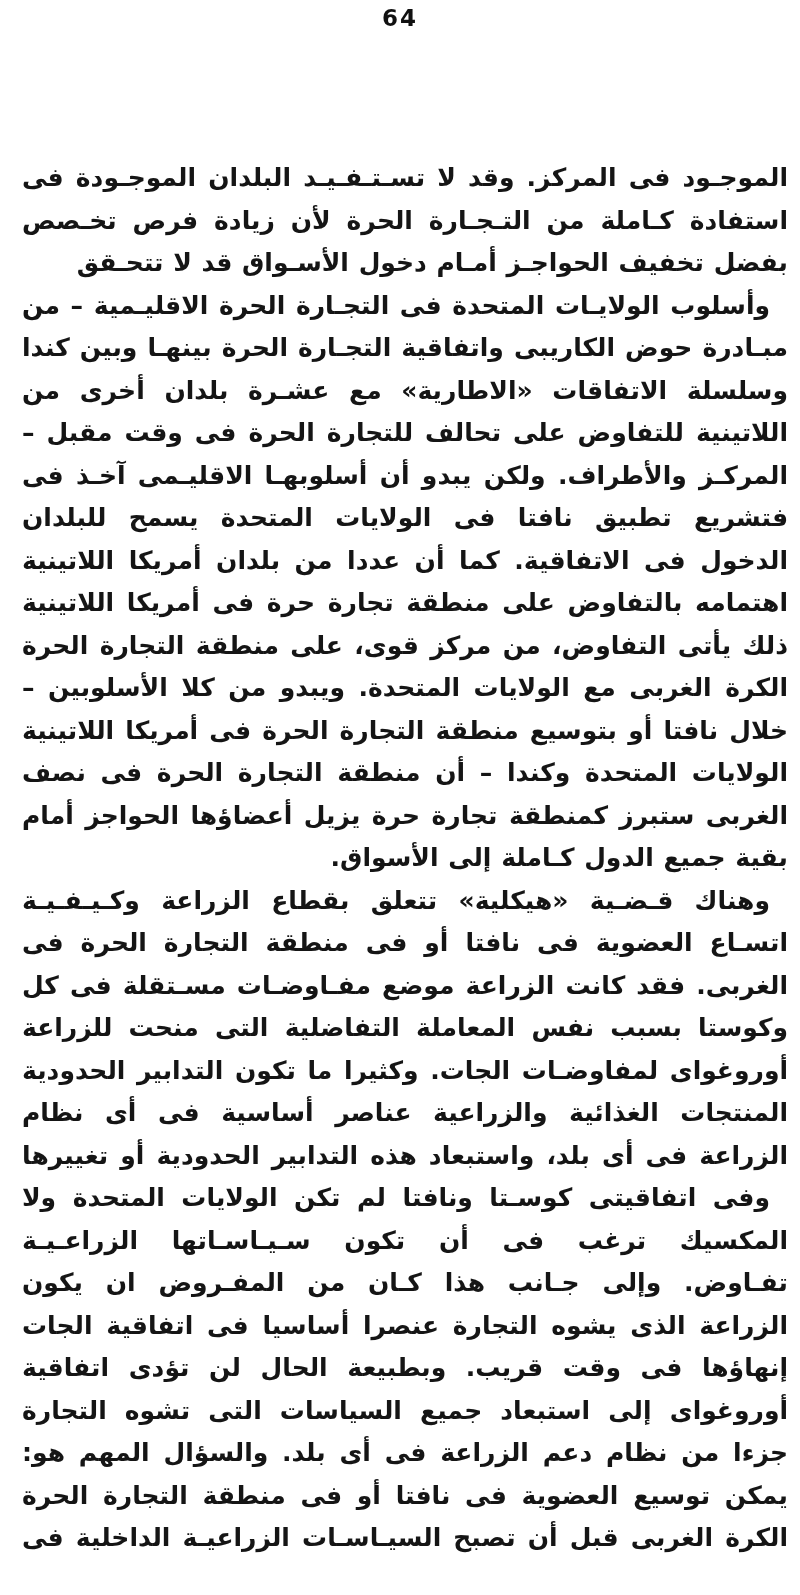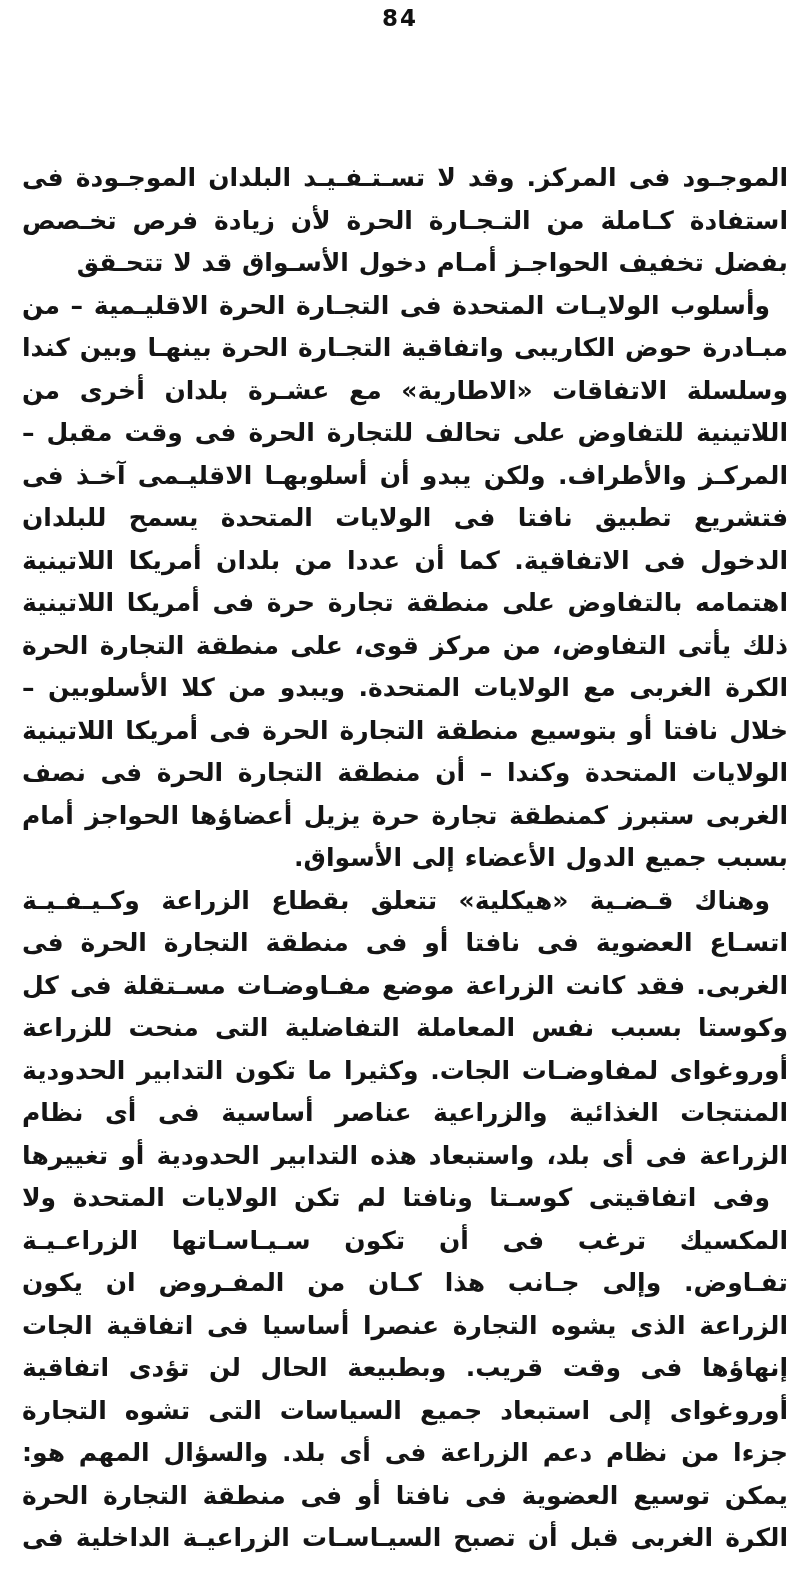--- a/index.html
+++ b/index.html
@@ -53,39 +53,39 @@
   }
   .line.para-end {
     text-align: right;
     text-align-last: right;
   }
 </style>
 </head>
 <body>
 
 <div class="page">
-  <div class="page-number">84</div>
+  <div class="page-number">64</div>
   <div class="body-text">
       <div class="line">الموجـود فى المركز. وقد لا تسـتـفـيـد البلدان الموجـودة فى هذا النظام</div>
       <div class="line">استفادة كـاملة من التـجـارة الحرة لأن زيادة فرص تخـصص التـجـارة</div>
       <div class="line para-end">بفضل تخفيف الحواجـز أمـام دخول الأسـواق قد لا تتحـقق بالكامل.</div>
       <div class="line indent">وأسلوب الولايـات المتحدة فى التجـارة الحرة الاقليـمية – من خلال</div>
       <div class="line">مبـادرة حوض الكاريبى واتفاقية التجـارة الحرة بينهـا وبين كندا ونافتا</div>
       <div class="line">وسلسلة الاتفاقات «الاطارية» مع عشـرة بلدان أخرى من بلدان أمريكا</div>
       <div class="line">اللاتينية للتفاوض على تحالف للتجارة الحرة فى وقت مقبل – يشبه نظام</div>
       <div class="line">المركـز والأطراف. ولكن يبدو أن أسلوبهـا الاقليـمى آخـذ فى التـغـيـر.</div>
       <div class="line">فتشريع تطبيق نافتا فى الولايات المتحدة يسمح للبلدان بالتفاوض على</div>
       <div class="line">الدخول فى الاتفاقية. كما أن عددا من بلدان أمريكا اللاتينية أعرب عن</div>
       <div class="line">اهتمامه بالتفاوض على منطقة تجارة حرة فى أمريكا اللاتينية ثم بعد</div>
       <div class="line">ذلك يأتى التفاوض، من مركز قوى، على منطقة التجارة الحرة فى نصف</div>
       <div class="line">الكرة الغربى مع الولايات المتحدة. ويبدو من كلا الأسلوبين – أى من</div>
       <div class="line">خلال نافتا أو بتوسيع منطقة التجارة الحرة فى أمريكا اللاتينية لتشمل</div>
       <div class="line">الولايات المتحدة وكندا – أن منطقة التجارة الحرة فى نصف الكرة</div>
       <div class="line">الغربى ستبرز كمنطقة تجارة حرة يزيل أعضاؤها الحواجز أمام دخول</div>
-      <div class="line para-end">بسبب جميع الدول الأعضاء إلى الأسواق.</div>
+      <div class="line para-end">بقية جميع الدول كـاملة إلى الأسواق.</div>
       <div class="line indent">وهناك قـضـية «هيكلية» تتعلق بقطاع الزراعة وكـيـفـيـة معالجـتـه مع</div>
       <div class="line">اتسـاع العضوية فى نافتا أو فى منطقة التجارة الحرة فى نصف الكرة</div>
       <div class="line">الغربى. فقد كانت الزراعة موضع مفـاوضـات مسـتقلة فى كل من نافتا</div>
       <div class="line">وكوستا بسبب نفس المعاملة التفاضلية التى منحت للزراعة فى جولة</div>
       <div class="line">أوروغواى لمفاوضـات الجات. وكثيرا ما تكون التدابير الحدودية أمام</div>
       <div class="line">المنتجات الغذائية والزراعية عناصر أساسية فى أى نظام داخلى لدعم</div>
       <div class="line">الزراعة فى أى بلد، واستبعاد هذه التدابير الحدودية أو تغييرها يتطلب</div>
       <div class="line indent">وفى اتفاقيتى كوسـتا ونافتا لم تكن الولايات المتحدة ولا كندا ولا</div>
       <div class="line">المكسيك ترغب فى أن تكون سـيـاسـاتها الزراعـيـة الأسـاسـيـة مـوضع</div>
       <div class="line">تفـاوض. وإلى جـانب هذا كـان من المفـروض ان يكون اسـتـبـعـاد دعم</div>

